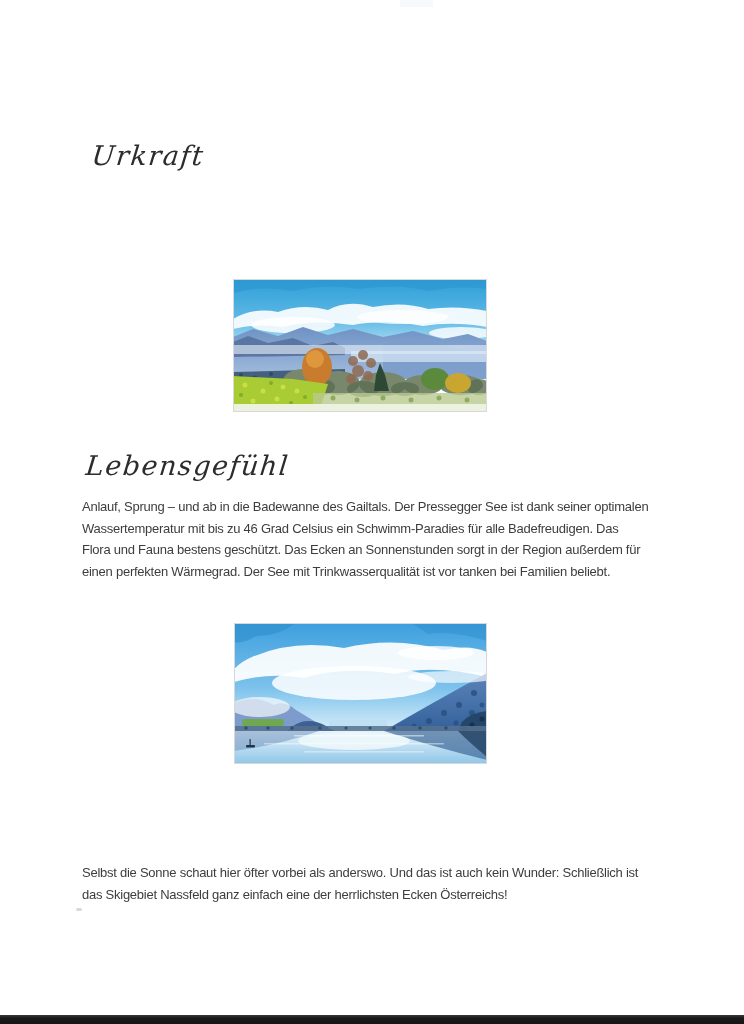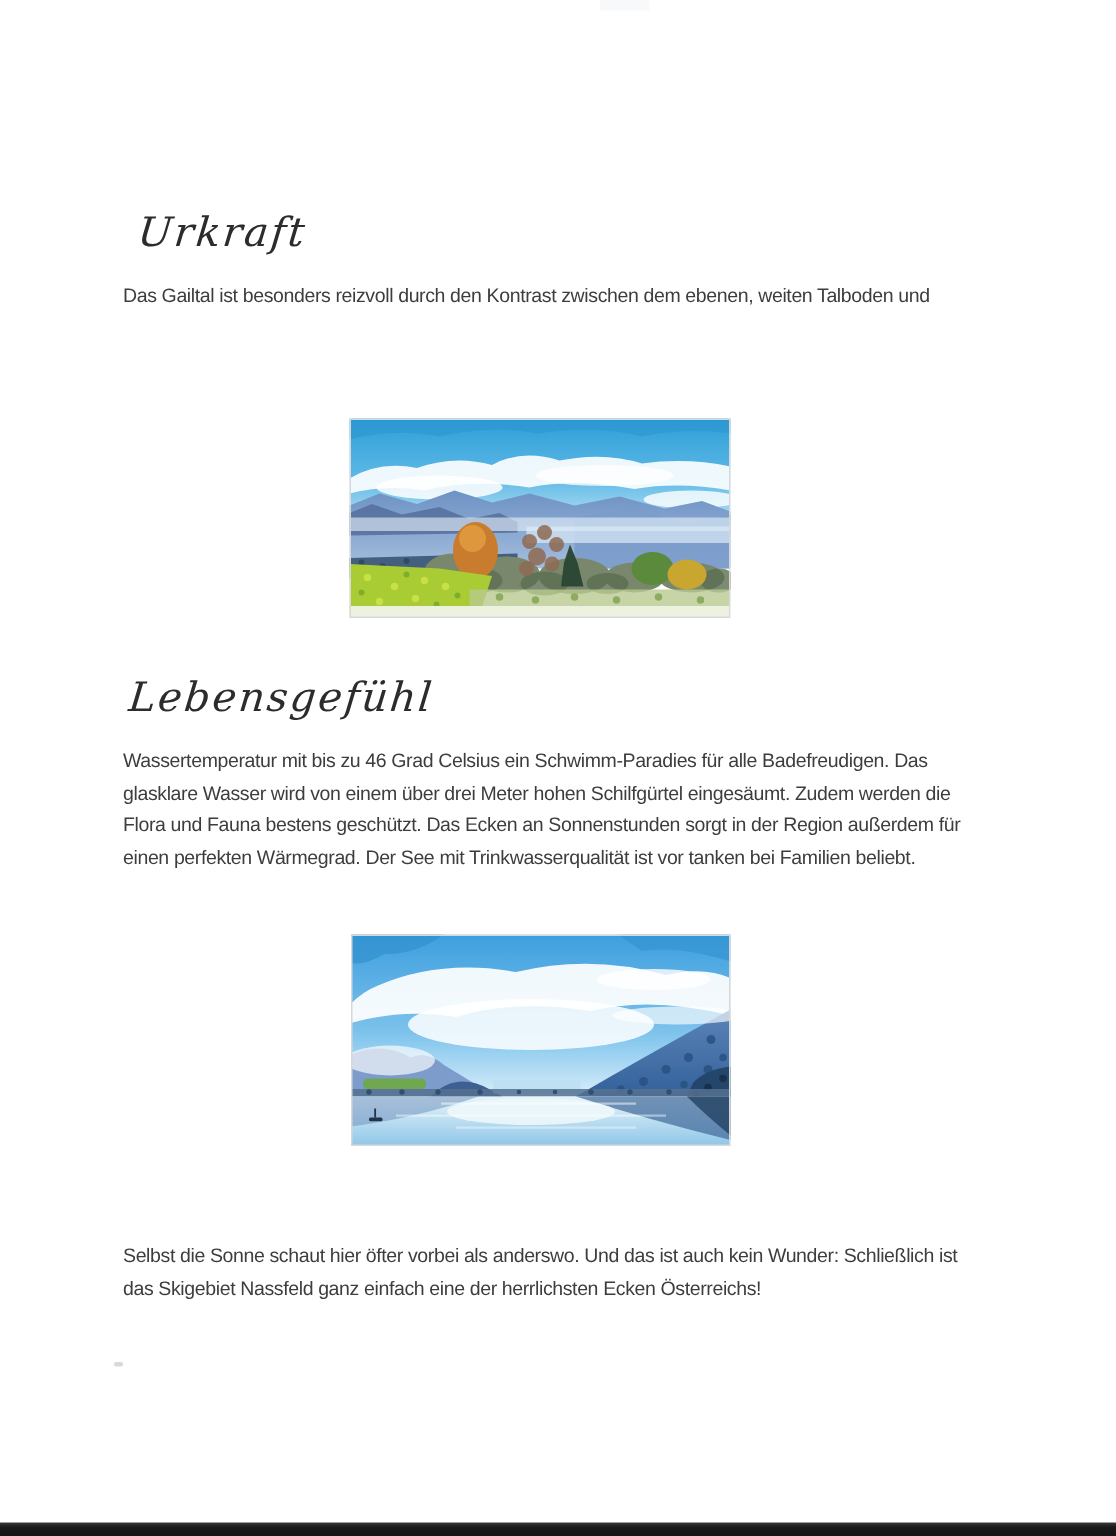--- a/index.html
+++ b/index.html
@@ -42,21 +42,20 @@
 </head>
 <body>
 
 <div class="page">
 
   <div class="scan-artifact-top"></div>
 
   <div class="script-heading" style="left:92px;top:140px">Urkraft</div>
 
   <div class="para" style="left:82px;top:186px">
-    <div class="line">Das Gailtal ist besonders reizvoll durch den Kontrast zwischen dem ebenen, weiten Talboden und</div>
   </div>
 
   <div class="photo" style="left:233px;top:279px" aria-label="alpine-valley-panorama">
     <svg width="254" height="133" viewBox="0 0 254 133">
       <defs>
         <linearGradient id="sky1" x1="0" y1="0" x2="0" y2="1">
           <stop offset="0" stop-color="#2e9ed6"></stop>
           <stop offset="0.5" stop-color="#5cb8e6"></stop>
           <stop offset="1" stop-color="#cfeaf7"></stop>
         </linearGradient>
@@ -137,22 +136,22 @@
           <circle cx="234" cy="121" r="2.5"></circle>
       </g>
       <rect x="0" y="125" width="254" height="8" fill="#edf1e0"></rect>
       <rect x="0.5" y="0.5" width="253" height="132" fill="none" stroke="#d8d8d8"></rect>
     </svg>
   </div>
 
   <div class="script-heading" style="left:86px;top:450px">Lebensgefühl</div>
 
   <div class="para" style="left:82px;top:496px">
+    <div class="line">Anlauf, Sprung – und ab in die Badewanne des Gailtals. Der Pressegger See ist dank seiner optimalen</div>
     <div class="line">Wassertemperatur mit bis zu 46 Grad Celsius ein Schwimm-Paradies für alle Badefreudigen. Das</div>
-    <div class="line">glasklare Wasser wird von einem über drei Meter hohen Schilfgürtel eingesäumt. Zudem werden die</div>
     <div class="line">Flora und Fauna bestens geschützt. Das Ecken an Sonnenstunden sorgt in der Region außerdem für</div>
     <div class="line">einen perfekten Wärmegrad. Der See mit Trinkwasserqualität ist vor tanken bei Familien beliebt.</div>
   </div>
 
   <div class="photo" style="left:234px;top:623px" aria-label="lake-mirror-panorama">
     <svg width="253" height="141" viewBox="0 0 253 141">
       <defs>
         <linearGradient id="sky2" x1="0" y1="0" x2="0" y2="1">
           <stop offset="0" stop-color="#3e9fde"></stop>
           <stop offset="0.6" stop-color="#7cc2ec"></stop>
@@ -217,21 +216,21 @@
       <rect x="30" y="120" width="180" height="1.5" fill="#ffffff" opacity="0.45"></rect>
       <rect x="70" y="128" width="120" height="1.5" fill="#ffffff" opacity="0.4"></rect>
       <g>
         <rect x="12" y="122" width="9" height="2.5" rx="1" fill="#22344a"></rect>
         <rect x="15.5" y="116" width="1.2" height="6" fill="#22344a"></rect>
       </g>
       <rect x="0.5" y="0.5" width="252" height="140" fill="none" stroke="#d8d8d8"></rect>
     </svg>
   </div>
 
-  <div class="para" style="left:82px;top:826px">
+  <div class="para" style="left:82px;top:862px">
     <div class="line">Selbst die Sonne schaut hier öfter vorbei als anderswo. Und das ist auch kein Wunder: Schließlich ist</div>
     <div class="line">das Skigebiet Nassfeld ganz einfach eine der herrlichsten Ecken Österreichs!</div>
   </div>
 
   <div class="scan-speck"></div>
   <div class="scan-bar-bottom"></div>
 
 </div>
 
 </body></html>

